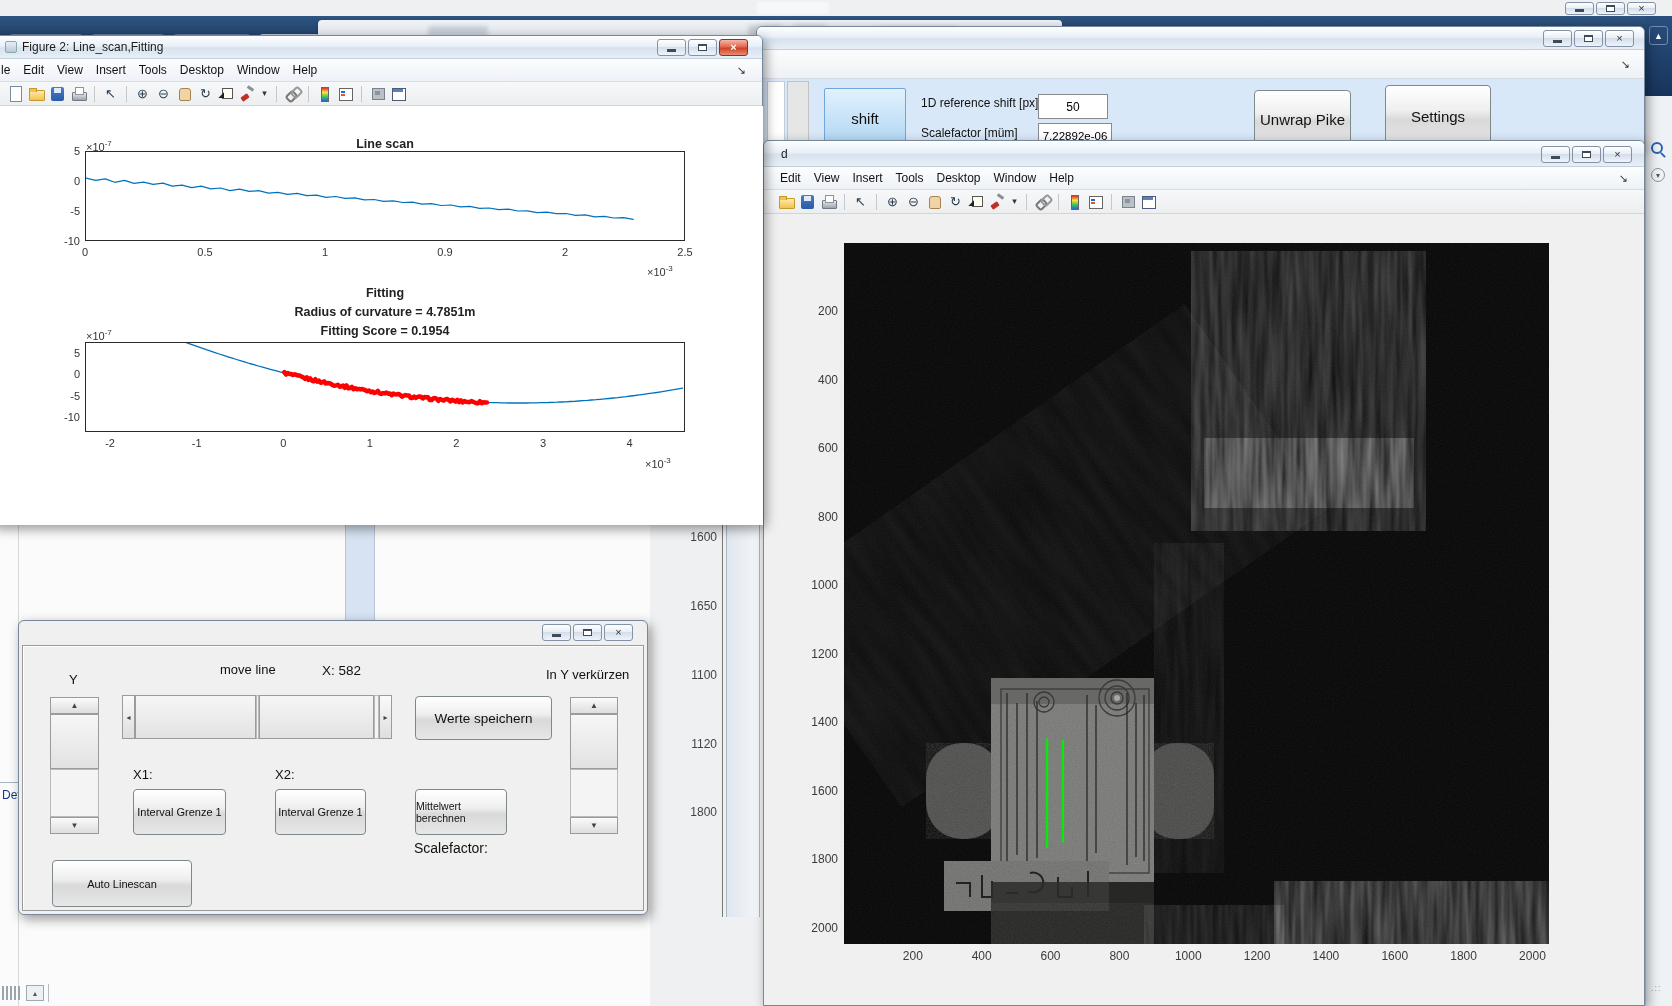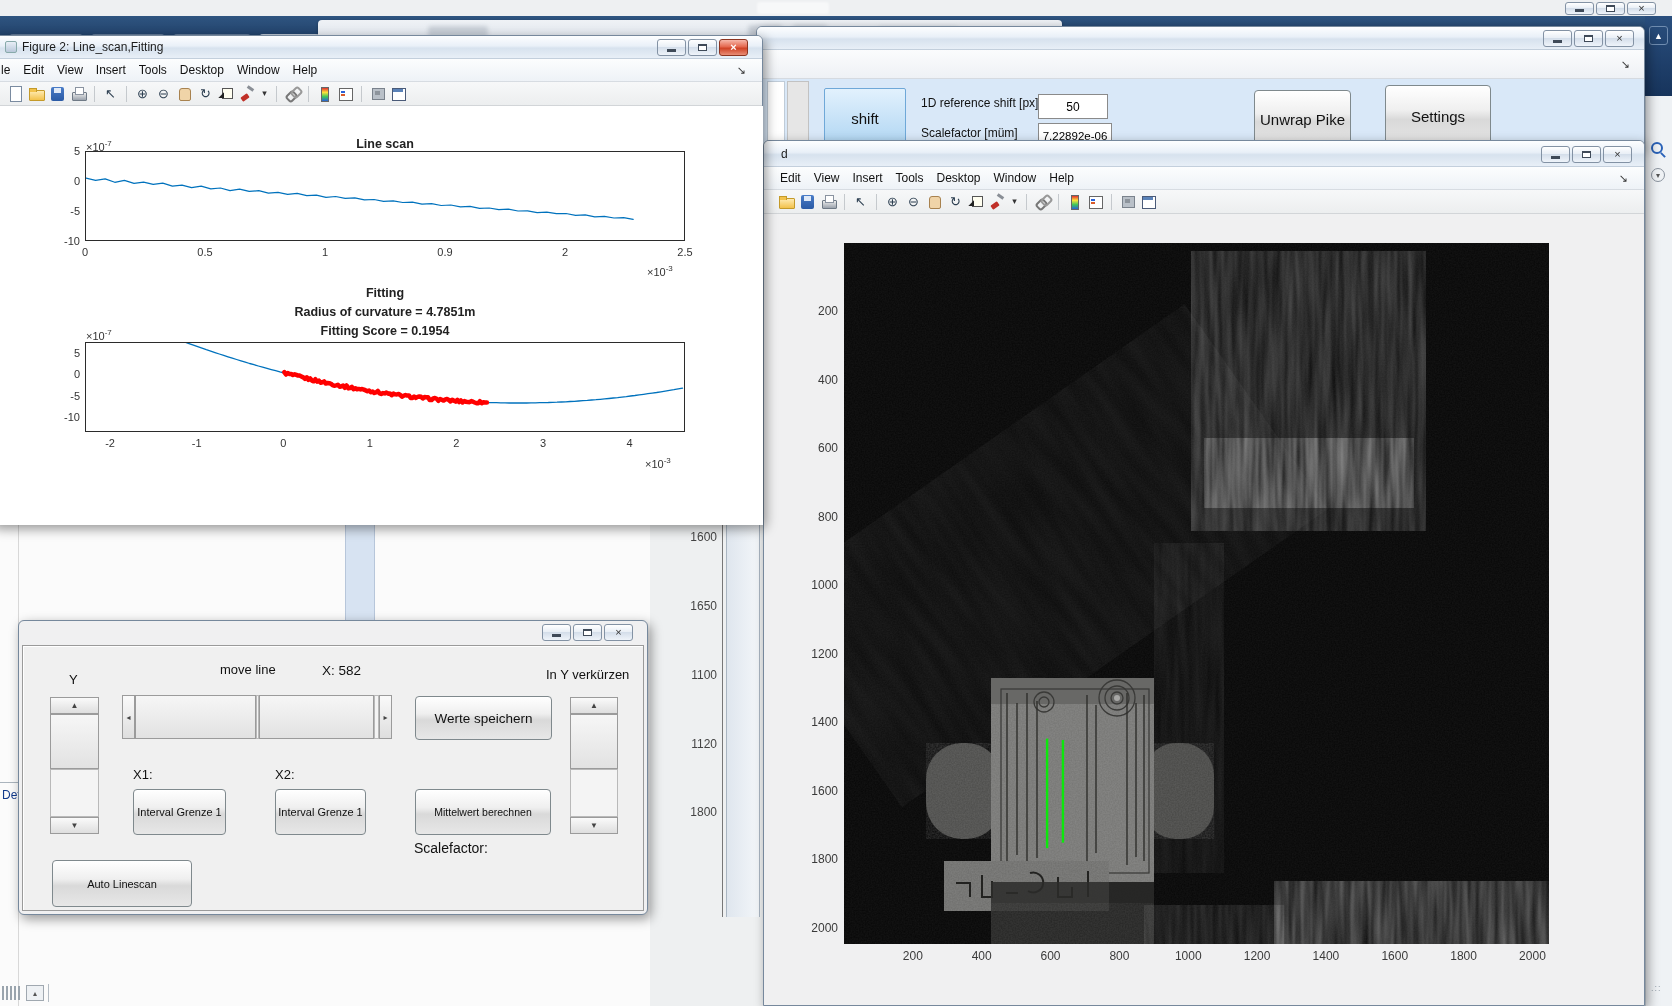--- a/index.html
+++ b/index.html
@@ -448,19 +448,19 @@
         <div class="sarrow" style="width:100%;height:17px">▲</div>
         <div class="sthumb" style="width:100%;height:55px"></div>
         <div class="strough" style="width:100%;height:48px"></div>
         <div class="sarrow" style="width:100%;height:17px">▼</div>
       </div>
 
       <div class="slbl" style="left:110px;top:121px;font-size:13px">X1:</div>
       <div class="slbl" style="left:252px;top:121px;font-size:13px">X2:</div>
       <div class="swbtn" style="left:110px;top:143px;width:93px;height:46px;font-size:11px">Interval Grenze 1</div>
       <div class="swbtn" style="left:252px;top:143px;width:91px;height:46px;font-size:11px">Interval Grenze 1</div>
-      <div class="swbtn" style="left:392px;top:143px;width:136px;height:46px;font-size:10.5px">Mittelwert berechnen</div>
+      <div class="swbtn" style="left:392px;top:143px;width:92px;height:46px;font-size:10.5px">Mittelwert berechnen</div>
       <div class="slbl" style="left:391px;top:194px;font-size:14px">Scalefactor:</div>
       <div class="swbtn" style="left:29px;top:214px;width:140px;height:47px;font-size:11px">Auto Linescan</div>
     </div>
   </div>
 
 </div>
 
 </body></html>

